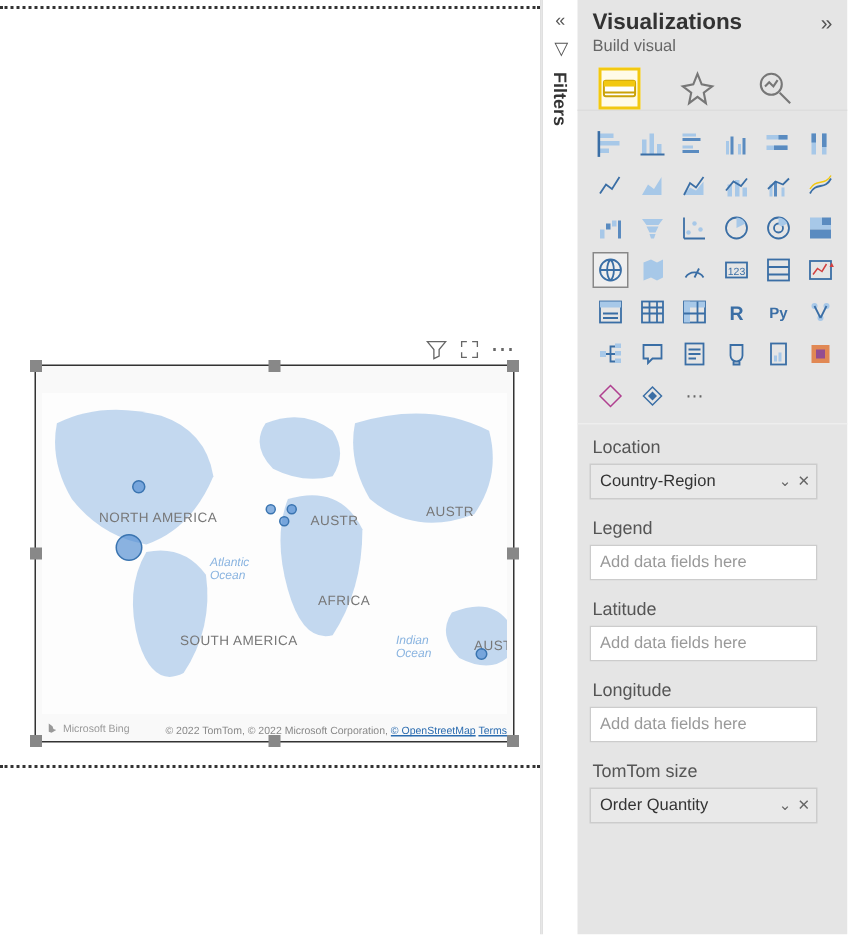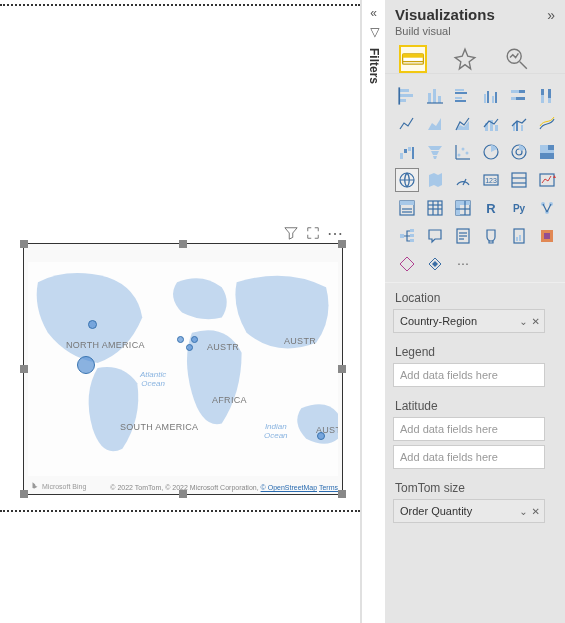--- a/index.html
+++ b/index.html
@@ -11,21 +11,21 @@
   .handle{position:absolute;width:8px;height:8px;background:#888}
   .h-tl{left:-4px;top:-4px}.h-tr{right:-4px;top:-4px}.h-bl{left:-4px;bottom:-4px}.h-br{right:-4px;bottom:-4px}
   .h-tm{left:50%;top:-4px;margin-left:-4px}.h-bm{left:50%;bottom:-4px;margin-left:-4px}
   .h-ml{left:-4px;top:50%;margin-top:-4px}.h-mr{right:-4px;top:50%;margin-top:-4px}
   .visual-header{position:absolute;right:0;top:-18px;display:flex;gap:8px;color:#666}
   .visual-header span{width:14px;height:14px;display:flex;align-items:center;justify-content:center;cursor:pointer}
   .visual-title{font-size:11px;color:#444;padding:2px 4px}
   .map-area{position:absolute;left:4px;top:18px;right:4px;bottom:18px;background:#fdfdfd;overflow:hidden}
   .map-area svg{width:100%;height:100%}
   .map-label{position:absolute;font-size:9px;color:#777;font-weight:500;letter-spacing:0.3px}
-  .map-sublabel{position:absolute;font-size:8px;color:#8ab4e0;font-style:italic;text-align:center}
+  .map-sublabel{position:absolute;font-size:8px;color:#8ab4e0;font-style:italic;}
   .bubble{position:absolute;border-radius:50%;background:rgba(77,139,209,0.65);border:1px solid #3a74b0}
   .map-credit{position:absolute;left:6px;bottom:3px;font-size:7px;color:#999;display:flex;align-items:center;gap:2px}
   .map-attrib{position:absolute;right:4px;bottom:3px;font-size:7px;color:#888}
   .map-attrib a{color:#2b6cb0;text-decoration:underline}
   
   .filter-strip{width:24px;background:#fff;border-left:1px solid #e0e0e0;display:flex;flex-direction:column;align-items:center;padding-top:6px;gap:6px}
   .filter-strip .chev{font-size:12px;color:#555;cursor:pointer}
   .filter-strip .bell{font-size:12px;color:#555;transform:rotate(-90deg)}
   .filter-strip .vert{writing-mode:vertical-rl;font-size:12px;color:#333;font-weight:600;margin-top:2px}
   
@@ -446,20 +446,21 @@
     <div class="field-label">Legend</div>
     <div class="field-well empty">
       <span>Add data fields here</span>
     </div>
 
     <div class="field-label">Latitude</div>
     <div class="field-well empty">
       <span>Add data fields here</span>
     </div>
 
+    <div class="field-label">Longitude</div>
     <div class="field-well empty">
       <span>Add data fields here</span>
     </div>
 
     <div class="field-label">TomTom size</div>
     <div class="field-well filled">
       <span>Order Quantity</span>
       <span class="well-ctrls">
           <span>⌄</span>
           <span>✕</span>

